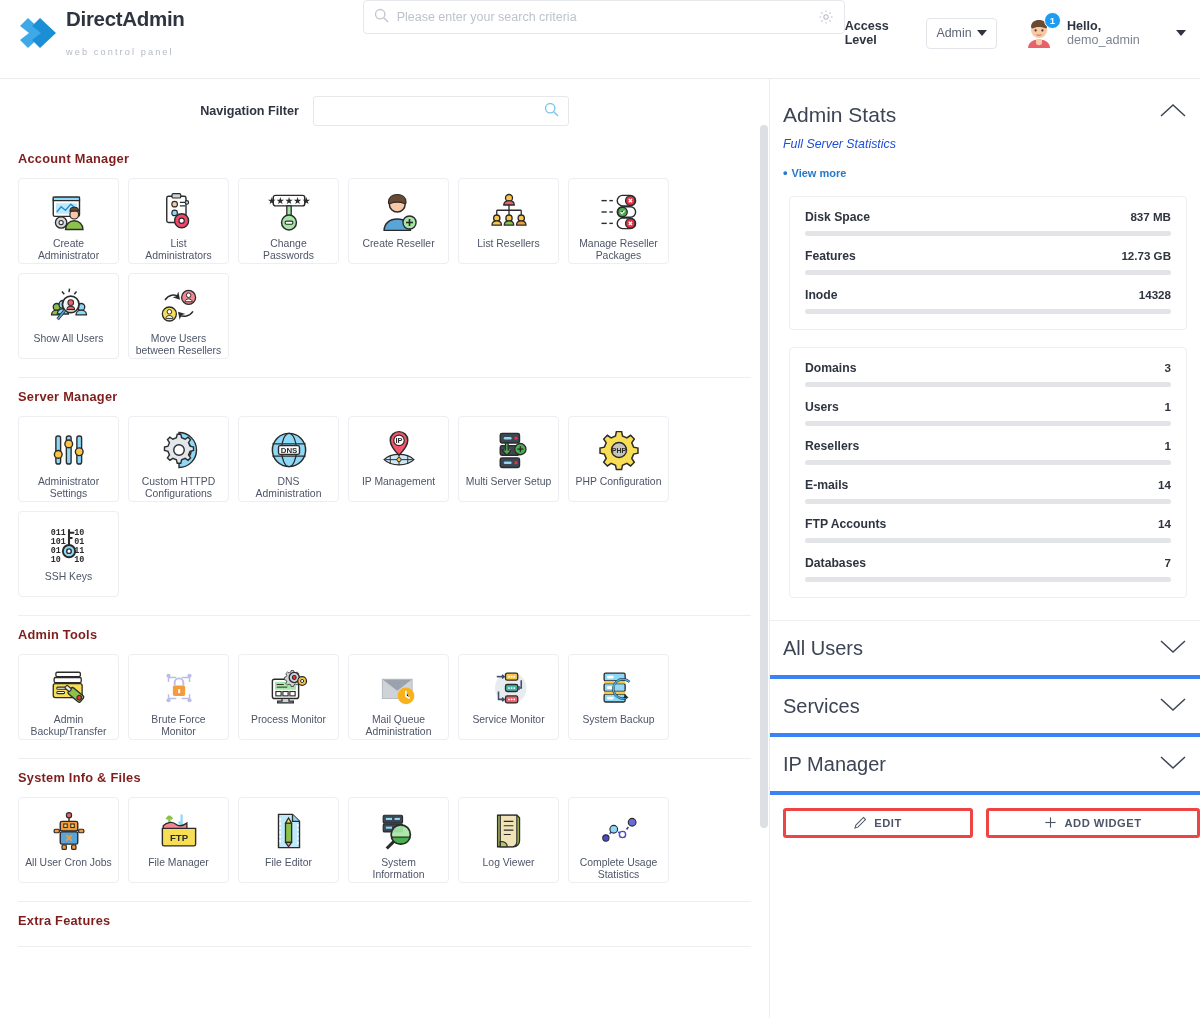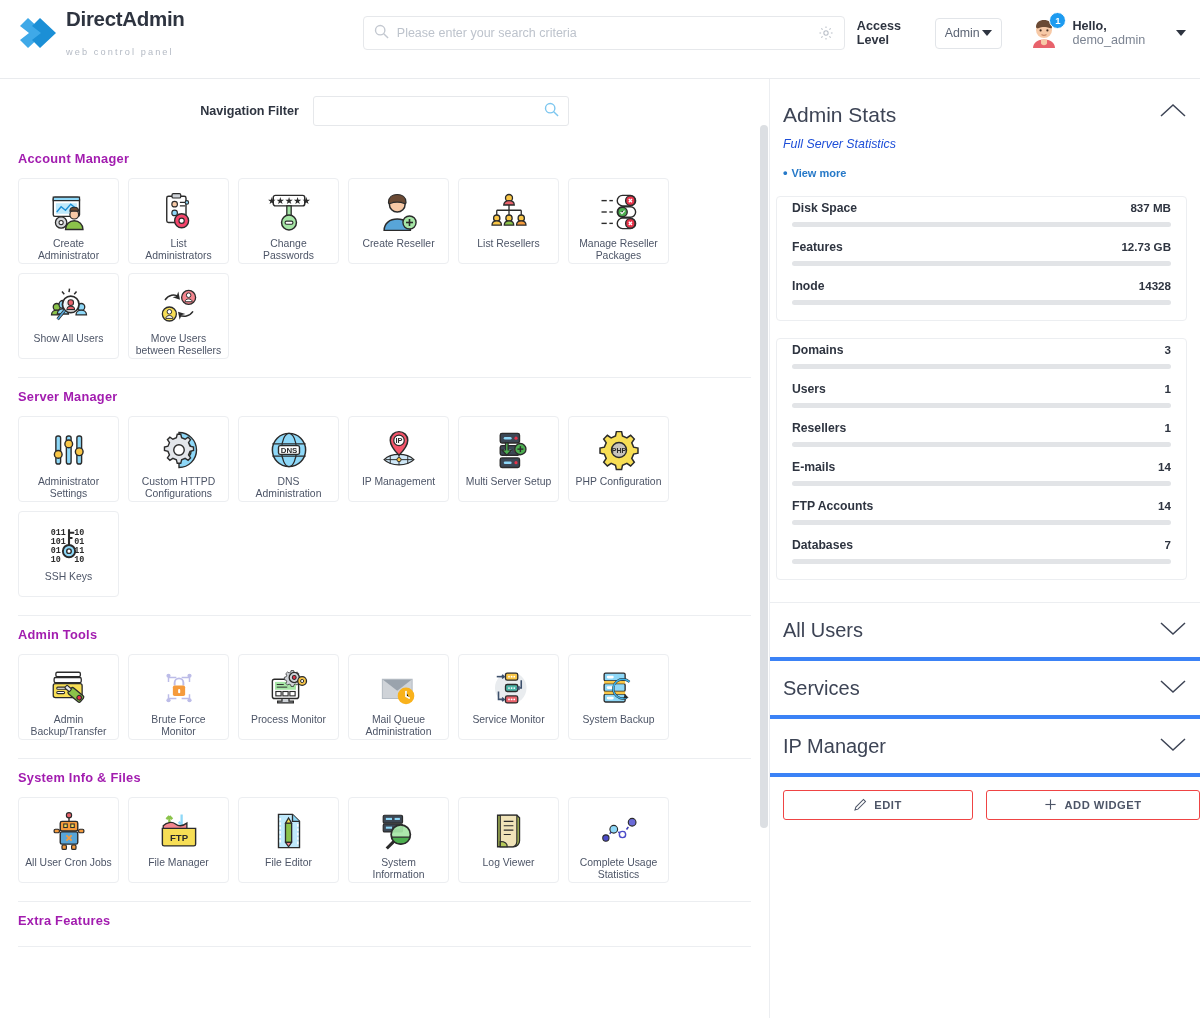--- a/index.html
+++ b/index.html
@@ -8,25 +8,23 @@
     font-family: "Liberation Sans", sans-serif;
     background: #ffffff;
     color: #3c4257;
     overflow: hidden;
   }
 
   
   .header {
     height: 79px;
     display: flex;
-    align-items: center;
     border-bottom: 1px solid #e9ebee;
     padding: 0 14px 12px 18px;
     background: #fff;
-    gap: 12px;
   }
   .logo-area { display: flex; align-items: center; gap: 10px; width: 360px; }
   .logo-mark { width: 38px; height: 34px; flex: none; }
   .logo-text-wrap { line-height: 1; }
   .logo-title {
     font-size: 20.5px; font-weight: bold; letter-spacing: -0.3px;
     color: #2e3440;
   }
   .logo-title .da-sub { color: #2e3440; }
   .logo-sub {
@@ -94,21 +92,21 @@
     width: 256px; height: 30px; border: 1px solid #e6e8eb; border-radius: 3px;
     display: flex; align-items: center; padding: 0 9px; background: #fff;
   }
   .navfilter-box input {
     flex: 1; border: 0; outline: none; font-size: 12.5px; background: transparent;
     font-family: "Liberation Sans", sans-serif;
   }
 
   .section { padding: 0 18px; }
   .section-title {
-    font-size: 12.8px; font-weight: bold; color: #a21caf;
+    font-size: 12.8px; font-weight: bold; color: #7f1d1d;
     letter-spacing: 0.25px; margin: 11px 0 12px 0;
   }
   .tile-grid { display: flex; flex-wrap: wrap; gap: 9px 9px; }
   .tile {
     width: 101px; height: 86px;
     border: 1px solid #eceef1; border-radius: 4px;
     background: #fff;
     display: flex; flex-direction: column;
     align-items: center; justify-content: flex-start;
     padding-top: 11px;
@@ -141,23 +139,23 @@
   .chev { cursor: pointer; flex: none; }
   .sb-sub { font-size: 12.4px; color: #1d4ed8; padding: 10px 13px 0 13px; font-style: italic; }
   .viewmore {
     font-size: 11px; font-weight: bold; color: #2679c8;
     padding: 15px 13px 0 13px; display: flex; align-items: center; gap: 4px;
     cursor: pointer;
   }
   .viewmore .dot { font-size: 13px; line-height: 1; }
 
   .stat-card {
-    margin: 17px 13px 0 6px;
+    margin: 17px 13px 0 19px;
     border: 1px solid #eceef1; border-radius: 4px;
-    padding: 4px 15px 15px 15px;
+    padding: 13px 15px 15px 15px;
   }
   .stat-row { margin-bottom: 13px; }
   .stat-row:last-child { margin-bottom: 0; }
   .stat-top {
     display: flex; justify-content: space-between; align-items: baseline;
     margin-bottom: 7px;
   }
   .stat-name { font-size: 12.2px; font-weight: bold; color: #2e3440; }
   .stat-val { font-size: 11.6px; font-weight: bold; color: #2e3440; }
   .stat-bar { height: 5px; border-radius: 3px; background: #e2e4e7; width: 100%; }
@@ -165,21 +163,21 @@
 
   .sb-divider { height: 1px; background: #eceef1; margin: 22px 0 0 0; }
   .sb-acc {
     height: 58px; display: flex; align-items: center; justify-content: space-between;
     padding: 0 14px 0 13px; border-bottom: 4px solid #3b82f6; cursor: pointer;
   }
   .sb-acc-title { font-size: 20px; color: #3d4455; }
 
   .sb-btns { display: flex; gap: 13px; padding: 13px 0 0 13px; }
   .sb-btn {
-    height: 30px; border: 1px solid #ef4444; border-radius: 3px;
+    height: 30px; border: 3px solid #ef4444; border-radius: 3px;
     display: flex; align-items: center; justify-content: center; gap: 7px;
     font-size: 11.2px; font-weight: bold; color: #4d5567; letter-spacing: 0.5px;
     cursor: pointer; background: #fff;
   }
   .sb-btn-edit { width: 199px; }
   .sb-btn-add { width: 224px; }
 
   
   .footer {
     height: 0; position: relative;

